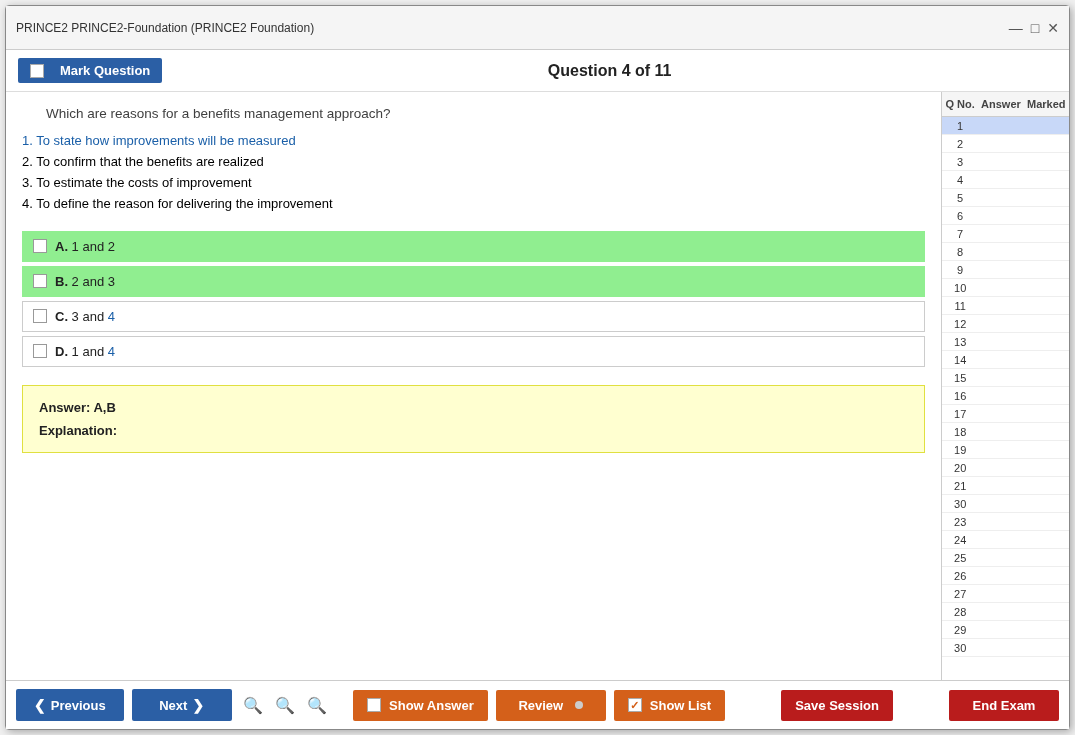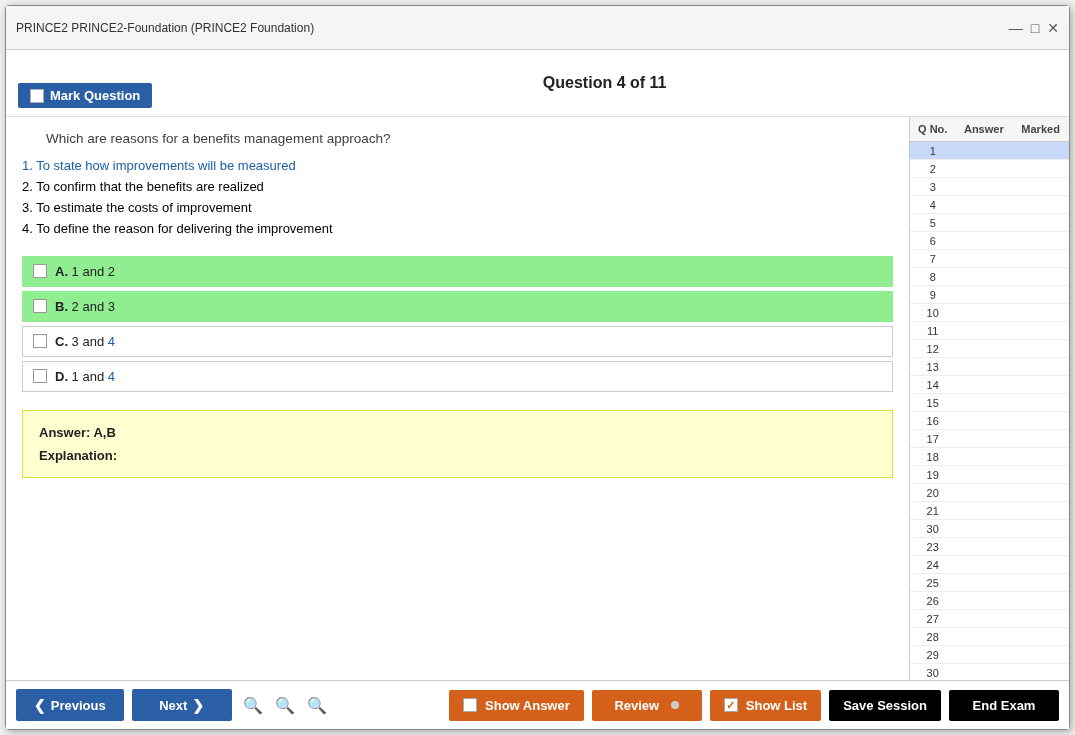--- a/index.html
+++ b/index.html
@@ -57,23 +57,22 @@
     .mark-question-btn {
       background: #2b5fa5;
       color: #fff;
       border: none;
       padding: 5px 12px;
       font-size: 13px;
       font-weight: bold;
       cursor: pointer;
       display: flex;
       align-items: center;
-      gap: 6px;
+      gap: 16px;
       border-radius: 2px;
-      margin-top: 25px;
     }
     .mark-question-btn .checkbox-icon {
       width: 14px;
       height: 14px;
       background: #fff;
       border: 1px solid #aaa;
       display: inline-block;
     }
     .question-title {
       flex: 1;
@@ -148,21 +147,21 @@
       font-weight: bold;
       color: #222;
       margin-bottom: 8px;
     }
     .explanation-line {
       font-size: 13px;
       font-weight: bold;
       color: #222;
     }
     .sidebar {
-      width: 160px;
+      width: 128px;
       border-left: 1px solid #ccc;
       display: flex;
       flex-direction: column;
       overflow: hidden;
     }
     .sidebar-header {
       display: flex;
       background: #f5f5f5;
       border-bottom: 1px solid #ccc;
       padding: 4px 0;
@@ -227,30 +226,31 @@
       font-weight: bold;
       cursor: pointer;
       border-radius: 2px;
       display: flex;
       align-items: center;
       gap: 8px;
       min-width: 110px;
       justify-content: center;
     }
     .btn-dark {
-      background: #000000;
+      background: #b91c1c;
       color: #fff;
       border: none;
       padding: 8px 14px;
       font-size: 13px;
       font-weight: bold;
       cursor: pointer;
       border-radius: 2px;
       min-width: 110px;
       text-align: center;
+      margin-left: 48px;
     }
     .spacer { flex: 1; }
     .zoom-controls {
       display: flex;
       gap: 4px;
       align-items: center;
     }
     .zoom-btn {
       background: none;
       border: none;

